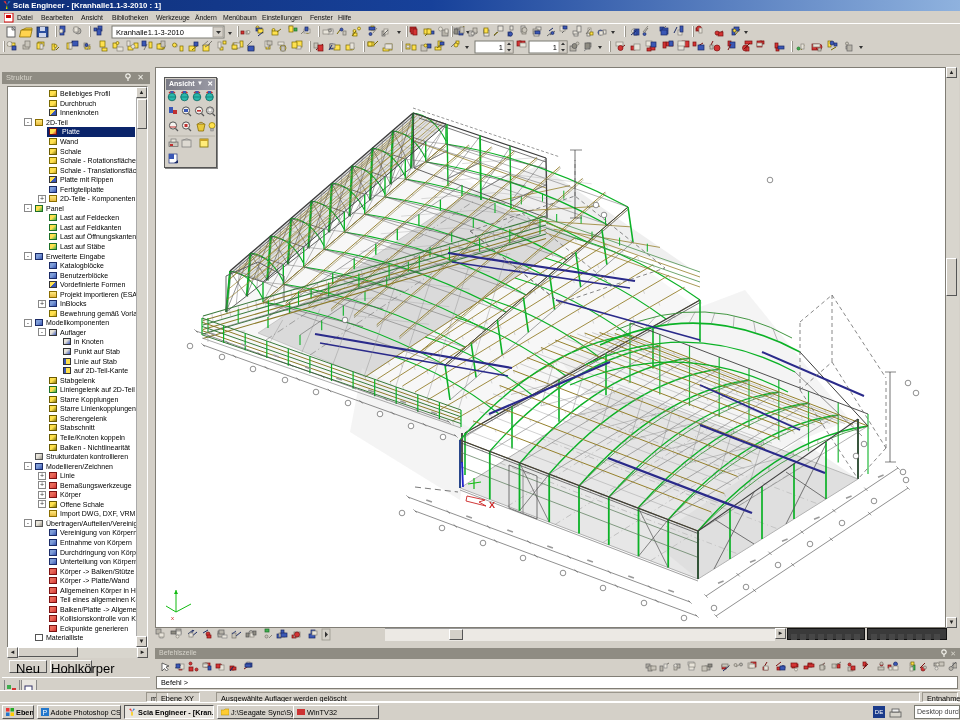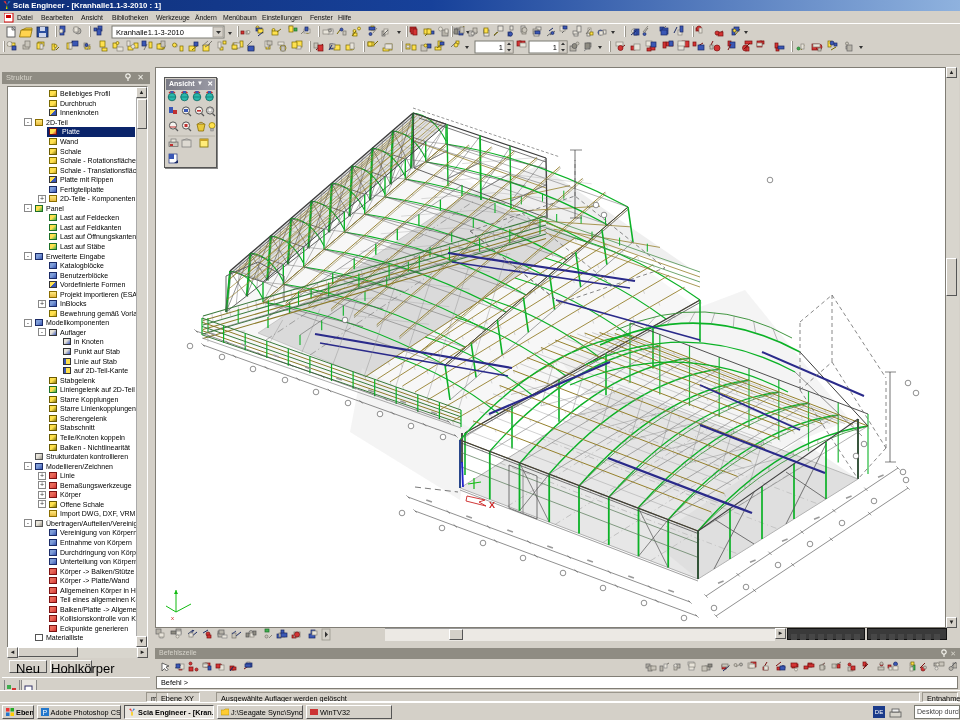--- a/index.html
+++ b/index.html
@@ -2129,21 +2129,21 @@
         <text x="1.5" y="7" font-size="7" fill="#fff">P</text>
       </svg> Adobe Photoshop CS3 E...</div>
   <div class="tbtn active" style="left:124px;width:90px"><svg width="8" height="8" style="vertical-align:-1px">
         <path d="M4 4 L1 1 L3 0.5 Z" fill="#e33"></path>
         <path d="M4 4 L7 1 L5.5 0.5 Z" fill="#27c"></path>
         <path d="M4 4 L4 7.5 Z" stroke="#fc0"></path>
       </svg> Scia Engineer - [Kran...</div>
   <div class="tbtn" style="left:217px;width:86px"><svg width="8" height="8" style="vertical-align:-1px">
         <path d="M0 2 L3 2 L4 1 L8 1 L8 7 L0 7 Z" fill="#fc3" stroke="#a80" stroke-width="0.5"></path>
       </svg> J:\Seagate Sync\SyncRe...</div>
-  <div class="tbtn" style="left:306px;width:86px"><svg width="8" height="8" style="vertical-align:-1px">
+  <div class="tbtn" style="left:293px;width:86px"><svg width="8" height="8" style="vertical-align:-1px">
         <rect width="8" height="6" y="1" fill="#c33"></rect>
       </svg> WinTV32</div>
   <div style="position:absolute;right:75px;top:3px;width:12px;height:12px;background:#1a3a8a;color:#fff;font-size:6px;text-align:center;line-height:12px">DE</div>
   <div style="position:absolute;right:58px;top:3px;width:13px;height:12px"><svg width="13" height="12">
         <rect x="1" y="4" width="11" height="5" fill="#d8d5cd" stroke="#555" stroke-width="0.8"></rect>
         <rect x="3" y="1" width="7" height="3" fill="#eee" stroke="#555" stroke-width="0.8"></rect>
       </svg></div>
   <div style="position:absolute;right:0px;top:2px;width:46px;height:14px;background:#fff;border:1px solid #7a7a72;font-size:7px;color:#444;padding:2px 2px;white-space:nowrap;overflow:hidden">Desktop durch</div>
 </div>
 

